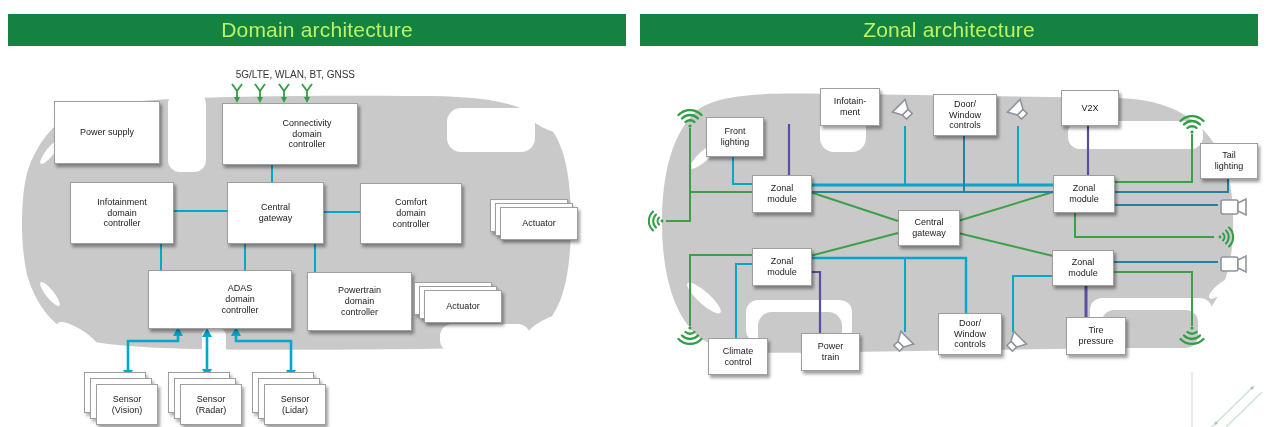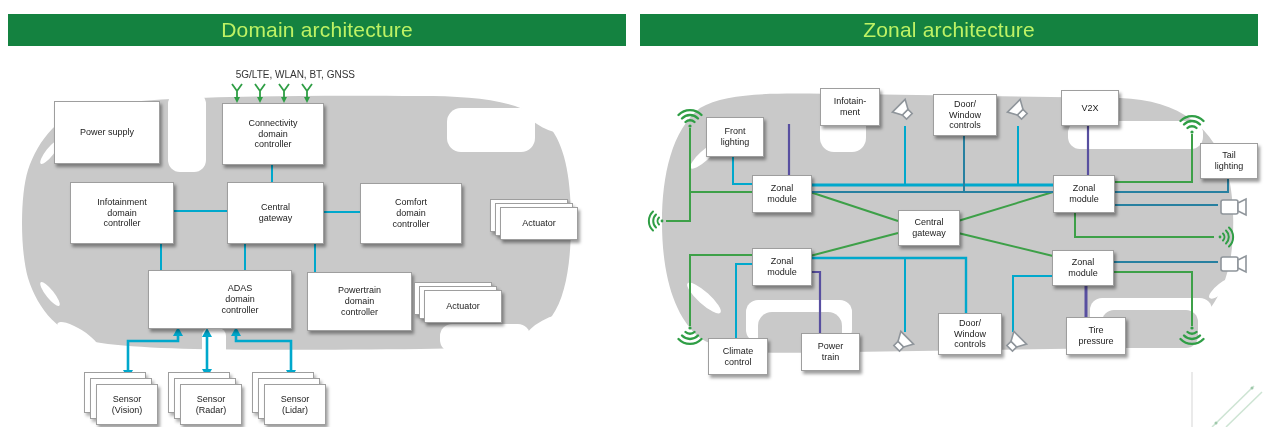--- a/index.html
+++ b/index.html
@@ -214,21 +214,21 @@
       <circle cx="1252" cy="388" r="1.5" fill="#9fc9ab" stroke="none"></circle>
     </g>
   </svg>
 
   <div class="hdr" style="left:8px;top:14px;width:618px;">Domain architecture</div>
   <div class="hdr" style="left:640px;top:14px;width:618px;">Zonal architecture</div>
 
   <div class="ann" style="left:185px;top:69px;width:170px;">5G/LTE, WLAN, BT, GNSS</div>
 
   <div class="node" style="left:54px;top:101px;width:104px;height:61px;">Power supply</div>
-  <div class="node" style="left:222px;top:103px;width:100px;height:60px;">Connectivity
+  <div class="node" style="left:222px;top:103px;width:100px;height:60px;padding-left:34px;">Connectivity
 domain
 controller</div>
   <div class="node" style="left:70px;top:182px;width:102px;height:60px;">Infotainment
 domain
 controller</div>
   <div class="node" style="left:227px;top:182px;width:95px;height:60px;">Central
 gateway</div>
   <div class="node" style="left:360px;top:183px;width:100px;height:59px;">Comfort
 domain
 controller</div>

